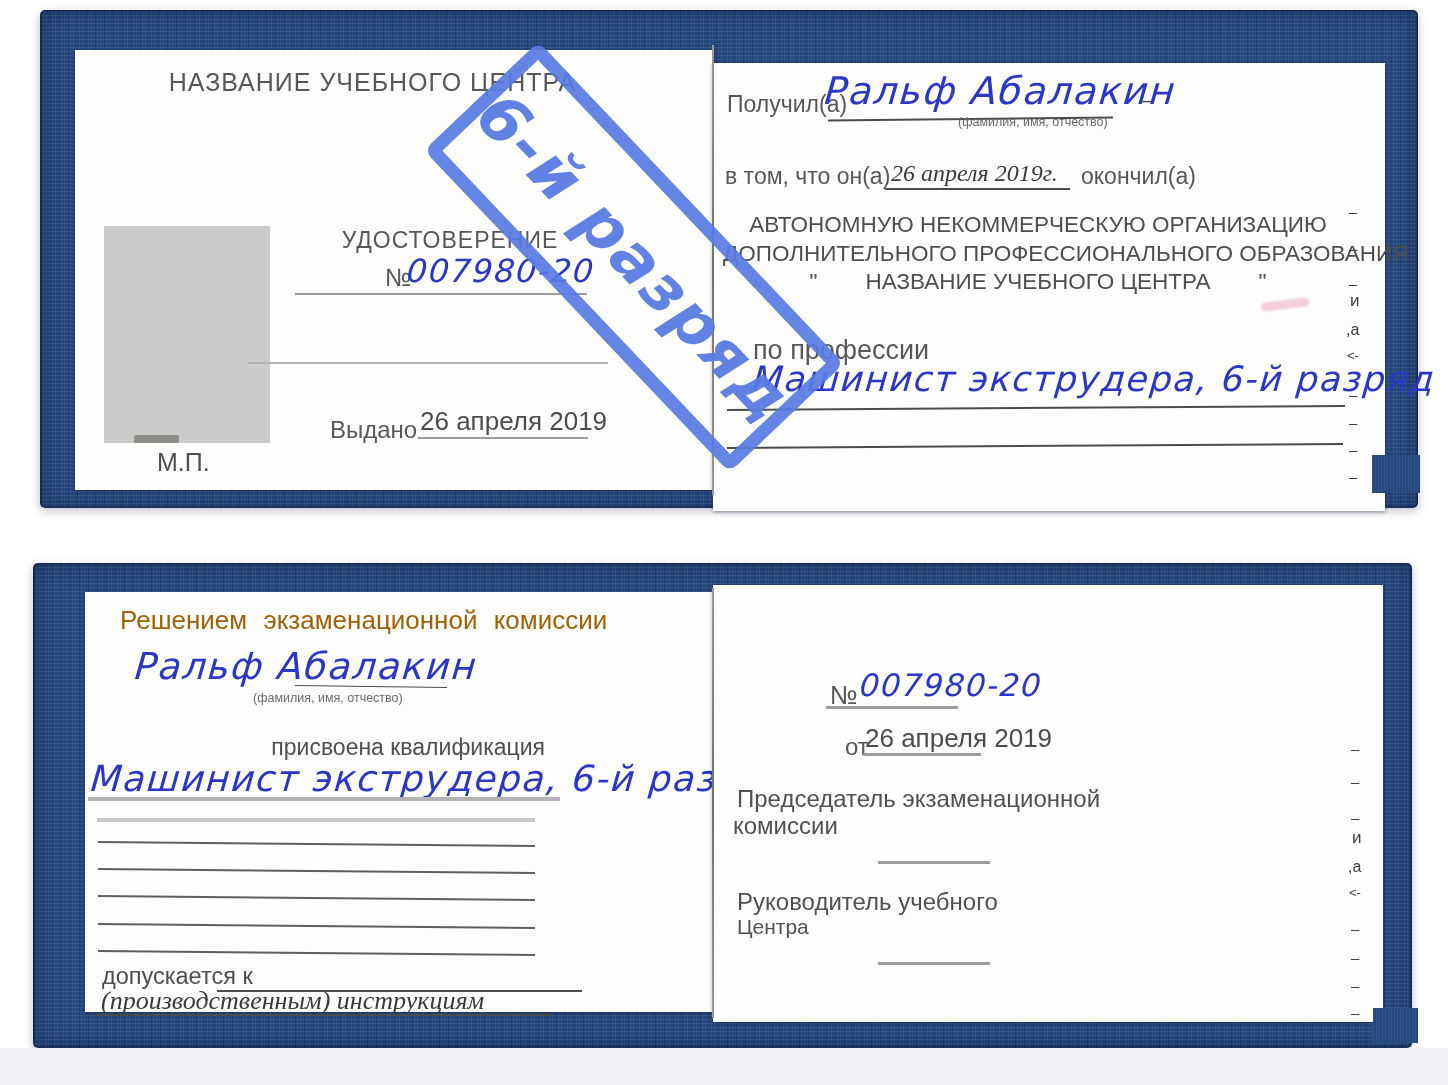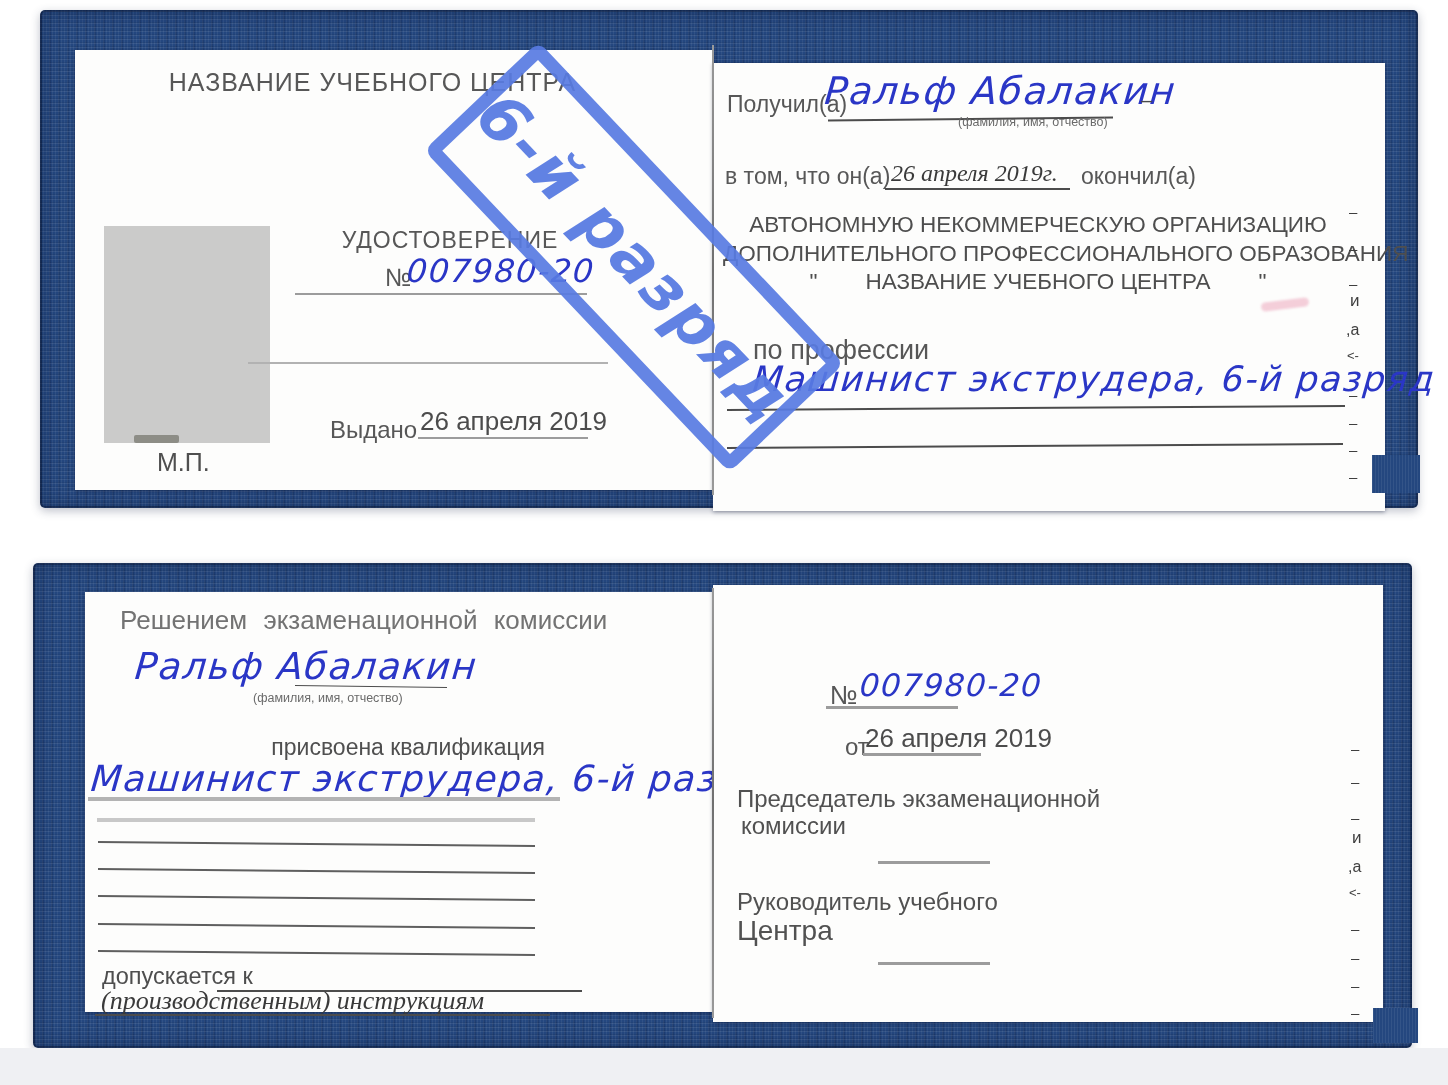--- a/index.html
+++ b/index.html
@@ -129,21 +129,21 @@
 
     <div class="stamp">
       <span>6-й разряд</span>
     </div>
   </div>
 
 
   <div class="cover" style="left:33px;top:563px;width:1379px;height:485px;">
 
     <div class="page" style="left:52px;top:29px;width:628px;height:420px;">
-      <div class="abs print" style="left:35px;top:13px;font-size:26px;color:#737373;word-spacing:9px;">Решением экзаменационной комиссии</div>
+      <div class="abs print" style="left:35px;top:13px;font-size:26px;color:#a16207;word-spacing:9px;">Решением экзаменационной комиссии</div>
 
       <span class="abs hand" style="left:50px;top:53px;font-size:37px;">Ральф Абалакин</span>
       <div class="dark-line" style="left:210px;top:94px;width:152px;height:1px;transform:rotate(0.8deg);"></div>
       <div class="abs print" style="left:168px;top:99px;font-size:12.5px;color:#6a6a6a;">(фамилия, имя, отчество)</div>
 
       <div class="abs print" style="left:90px;width:370px;top:142px;text-align:right;font-size:23px;color:#4f4f4f;">присвоена квалификация</div>
       <span class="abs hand" style="left:6px;top:166px;font-size:36px;">Машинист экструдера, 6-й разряд</span>
 
       <div class="uline" style="left:3px;top:205px;width:472px;height:3.5px;background:#b3b3b3;"></div>
       <div class="uline" style="left:12px;top:226px;width:438px;height:4px;background:#c8c8c8;"></div>
@@ -165,25 +165,25 @@
 
       <span class="abs print" style="left:117px;top:95px;font-size:26px;">№</span>
       <span class="abs hand" style="left:147px;top:82px;font-size:31px;">007980-20</span>
       <div class="uline" style="left:113px;top:121px;width:132px;height:2.5px;"></div>
 
       <span class="abs print" style="left:132px;top:148px;font-size:24px;">от</span>
       <span class="abs print" style="left:152px;top:138px;font-size:26px;color:#4c4c4c;">26 апреля 2019</span>
       <div class="uline" style="left:150px;top:168px;width:118px;height:2.5px;"></div>
 
       <div class="abs print" style="left:24px;top:200px;font-size:24px;color:#515151;">Председатель экзаменационной</div>
-      <div class="abs print" style="left:28px;top:227px;font-size:24px;color:#515151;">комиссии</div>
+      <div class="abs print" style="left:20px;top:227px;font-size:24px;color:#515151;">комиссии</div>
       <div class="uline" style="left:165px;top:276px;width:112px;height:2.5px;"></div>
 
       <div class="abs print" style="left:24px;top:303px;font-size:24px;color:#515151;">Руководитель учебного</div>
-      <div class="abs print" style="left:24px;top:330px;font-size:28px;color:#515151;">Центра</div>
+      <div class="abs print" style="left:24px;top:330px;font-size:21px;color:#515151;">Центра</div>
       <div class="uline" style="left:165px;top:377px;width:112px;height:2.5px;"></div>
 
       <span class="frag" style="left:638px;top:155px;">–</span>
       <span class="frag" style="left:638px;top:188px;">–</span>
       <span class="frag" style="left:638px;top:224px;">–</span>
       <span class="frag" style="left:639px;top:243px;font-size:17px;">и</span>
       <span class="frag" style="left:635px;top:273px;font-size:16px;">,а</span>
       <span class="frag" style="left:636px;top:300px;font-size:13px;">&lt;-</span>
       <span class="frag" style="left:638px;top:335px;">–</span>
       <span class="frag" style="left:638px;top:364px;">–</span>

